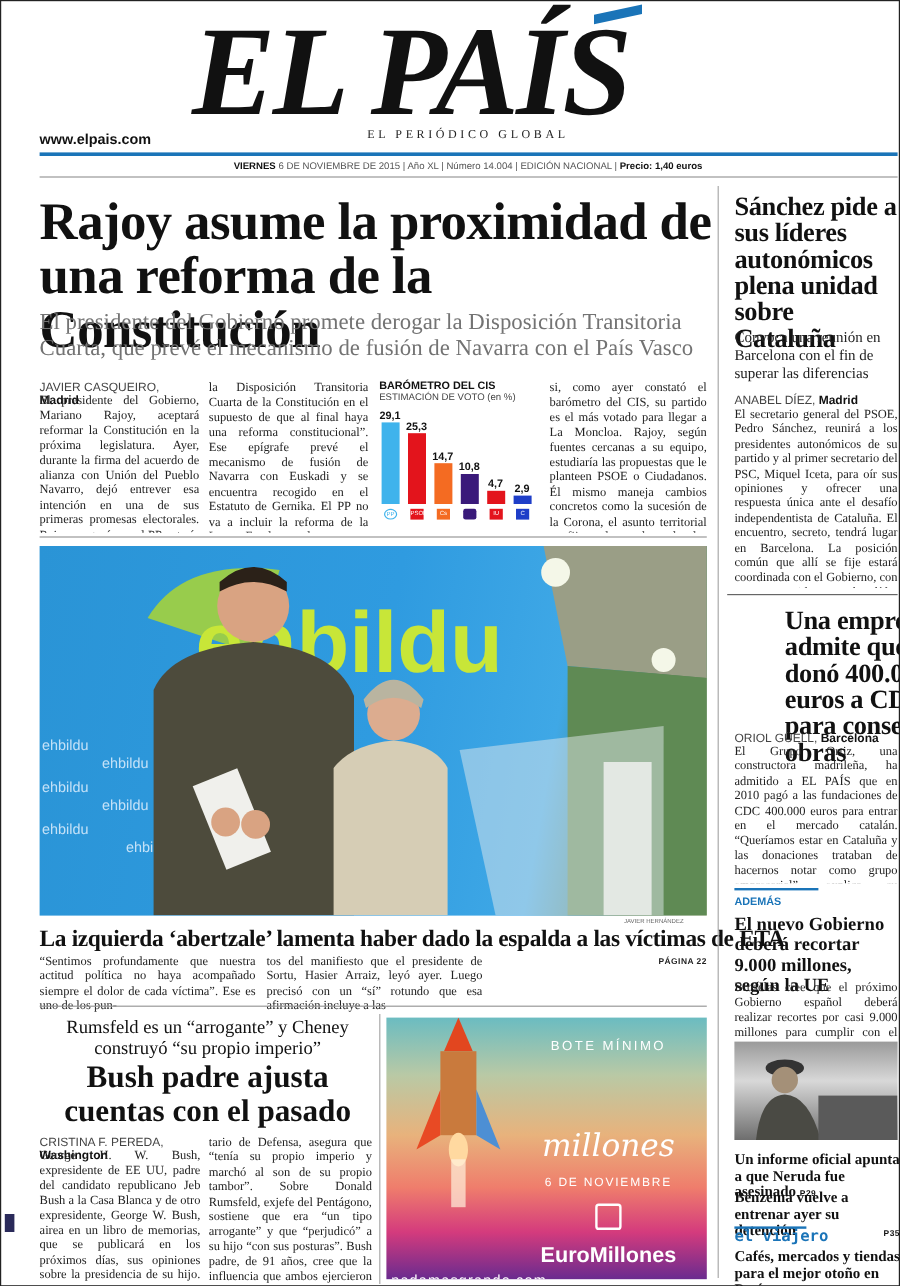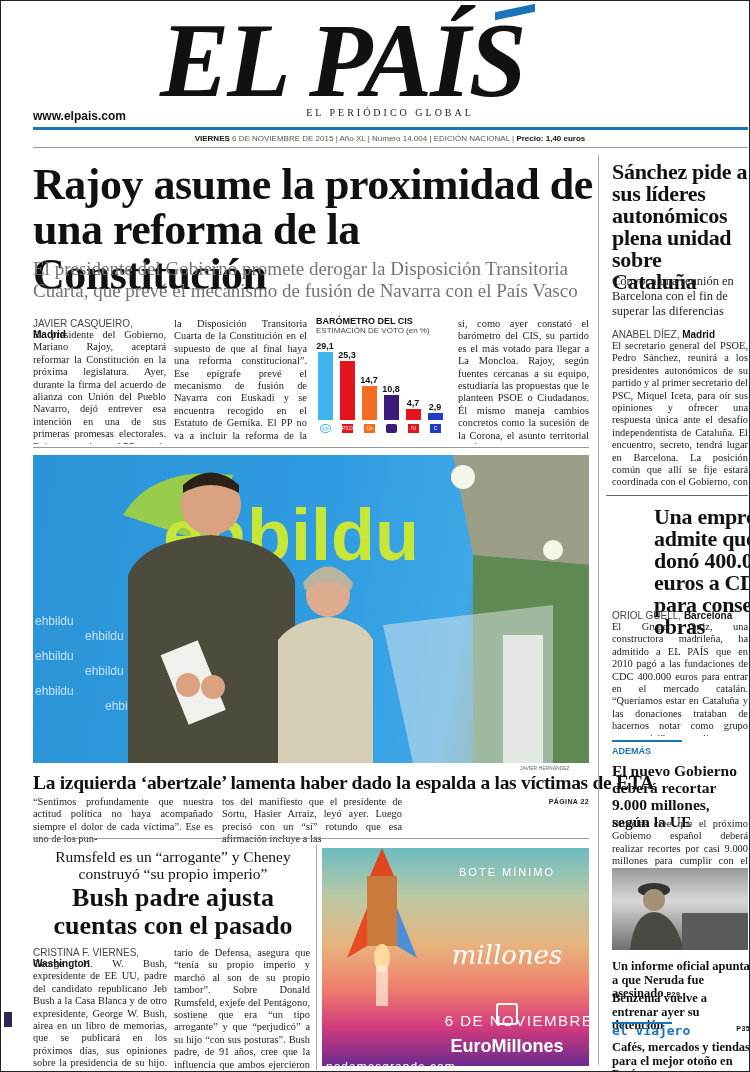--- a/index.html
+++ b/index.html
@@ -157,21 +157,21 @@
 <div class="abs col" style="left:33px; top:796px; width:180px; height:40px;">“Sentimos profundamente que nuestra actitud política no haya acompañado siempre el dolor de cada víctima”. Ese es uno de los pun-</div>
 <div class="abs col" style="left:222px; top:796px; width:180px; height:40px;">tos del manifiesto que el presidente de Sortu, Hasier Arraiz, leyó ayer. Luego precisó con un “sí” rotundo que esa afirmación incluye a las</div>
 <div class="abs col" style="left:411px; top:796px; width:178px; height:40px;">
   <span class="pageref" style="float:right;">PÁGINA 22</span>
 </div>
 <div class="abs rule-h" style="left:33px; top:838px; width:556px;"></div>
 
 <div class="abs kicker">Rumsfeld es un “arrogante” y Cheney construyó “su propio imperio”</div>
 <h2 class="abs bush-head">Bush padre ajusta cuentas con el pasado</h2>
 <div class="abs byline" style="left:33px; top:947px; width:134px;">
-  <span>CRISTINA F. VIERNES,</span>
+  <span>CRISTINA F. PEREDA,</span>
   <b>Washington</b>
 </div>
 <div class="abs col" style="left:33px; top:958px; width:134px; height:112px; overflow:hidden;">George H. W. Bush, expresidente de EE UU, padre del candidato republicano Jeb Bush a la Casa Blanca y de otro expresidente, George W. Bush, airea en un libro de memorias, que se publicará en los próximos días, sus opiniones sobre la presidencia de su hijo. Del exvicepresidente Dick Cheney, que fue su propio secre-</div>
 <div class="abs col" style="left:174px; top:947px; width:136px; height:124px; overflow:hidden;">
   <span>tario de Defensa, asegura que “tenía su propio imperio y marchó al son de su propio tambor”. Sobre Donald Rumsfeld, exjefe del Pentágono, sostiene que era “un tipo arrogante” y que “perjudicó” a su hijo “con sus posturas”. Bush padre, de 91 años, cree que la influencia que ambos ejercieron en su hijo contribuyó a la agresividad de este último.</span>
   
 </div>
 <div class="abs rule-v" style="left:316px; top:845px; height:225px;"></div>
 
 <div class="abs" style="left:4px; top:1000px; width:8px; height:60px; background: linear-gradient(180deg, #fff 0%, #fff 20%, #2a2a5a 20%, #2a2a5a 45%, #fff 45%);"></div>
@@ -180,21 +180,21 @@
   <svg width="267" height="218" viewBox="0 0 267 218" style="position:absolute;left:0;top:0;">
     <polygon points="60,0 48,28 72,28" fill="#e2461f"></polygon>
     <rect x="45" y="28" width="30" height="70" fill="#c97a3d"></rect>
     <polygon points="45,60 25,110 45,98" fill="#e84a24"></polygon>
     <polygon points="75,60 95,110 75,98" fill="#4d8fd4"></polygon>
     <ellipse cx="60" cy="110" rx="8" ry="14" fill="#ffd9a0"></ellipse>
     <rect x="54" y="118" width="12" height="40" fill="#fff1dd" opacity="0.7"></rect>
   </svg>
   <div class="ad-text" style="left:105px; top:18px; width:160px; font-size:11px; letter-spacing:2px;">BOTE MÍNIMO</div>
   <div class="ad-text" style="left:105px; top:92px; width:160px; font-size:26px; font-style:italic; font-family:'DejaVu Serif',serif;">millones</div>
-  <div class="ad-text" style="left:117px; top:132px; width:160px; font-size:15px; letter-spacing:1.5px;margin-top:32px;">6 DE NOVIEMBRE</div>
+  <div class="ad-text" style="left:105px; top:132px; width:160px; font-size:10px; letter-spacing:1.5px;">6 DE NOVIEMBRE</div>
   <div class="abs" style="left:174px; top:155px; width:22px; height:22px; border:2px solid #fff; border-radius:3px;"></div>
   <div class="ad-text" style="left:4px; top:212px; width:110px; font-size:12px; letter-spacing:1px;">nadamasgrande.com</div>
   <div class="ad-text" style="left:110px; top:188px; width:150px; font-size:18px; font-weight:bold;">EuroMillones</div>
 </div>
 
 <div class="abs rule-v" style="left:598px; top:155px; height:910px;"></div>
 
 <h2 class="abs rhead" style="left:612px; top:161px; width:138px;">Sánchez pide a sus líderes autonómicos plena unidad sobre Cataluña</h2>
 <div class="abs rdeck" style="left:612px; top:274px; width:138px;">Convoca una reunión en Barcelona con el fin de superar las diferencias</div>
 <div class="abs byline" style="left:612px; top:329px; width:136px;">

